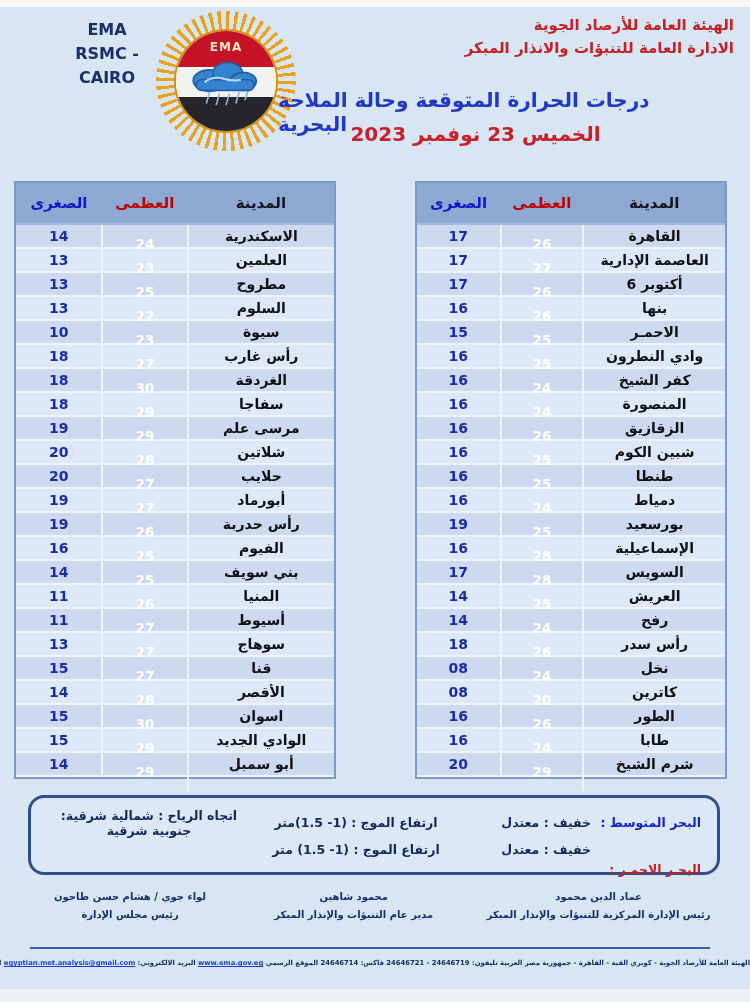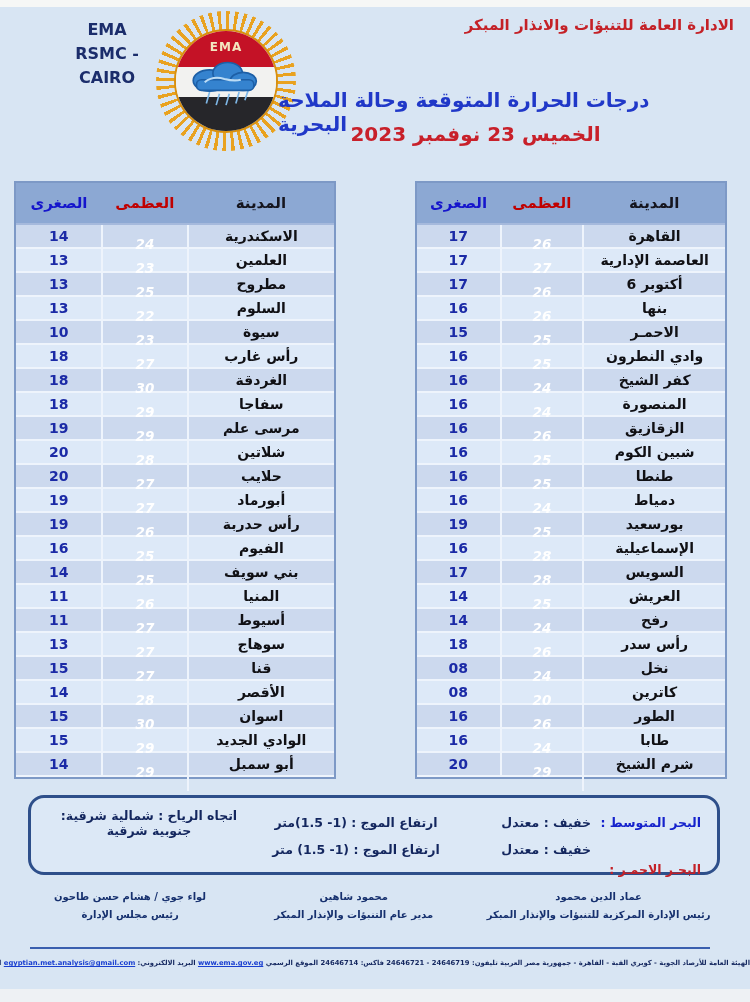--- a/index.html
+++ b/index.html
@@ -41,21 +41,21 @@
     border-bottom:2px solid #a5b9dc;}
   .th{display:flex;align-items:center;justify-content:center;font-weight:bold;font-size:15px;}
   .th.city{width:46%;color:#15151e;}
   .th.max{width:27%;color:#c00000;}
   .th.min{width:27%;color:#1515cc;}
   .t-row{display:flex;height:22px;border-bottom:2px solid #eef4fc;}
   .t-row.odd{background:#ccd9ee;}
   .t-row.even{background:#dde9f8;}
   .td{display:flex;align-items:center;justify-content:center;font-weight:bold;}
   .td.city{width:46%;color:#101014;font-size:14px;direction:ltr;}
-  .td.max{width:27%;padding:19px 4px;box-sizing:border-box;font-style:italic;}
+  .td.max{width:27%;padding:19px 4px;box-sizing:border-box;}
   .td.min{width:27%;color:#1b2aa6;font-size:14px;}
   .t-row .td + .td{border-right:2px solid #eef4fc;}
   .red-chip{background:#c00000;color:#ffffff;width:100%;height:100%;display:flex;
     align-items:center;justify-content:center;font-size:13.5px;}
 
   
   .marine{position:absolute;left:28px;top:795px;width:692px;height:80px;
     border:3px solid #2e4f8a;border-radius:16px;background:#dce8f6;
     box-sizing:border-box;padding:11px 16px 0 16px;}
   .marine-row{display:flex;height:27px;align-items:center;font-size:12.5px;
@@ -112,20 +112,21 @@
           <ellipse cx="52" cy="19" rx="18" ry="13"></ellipse>
           <ellipse cx="71" cy="29" rx="16" ry="11"></ellipse>
           <rect x="14" y="27" width="70" height="13" rx="6"></rect>
         </g>
         <path d="M24 30 q10 -8 24 -4 q12 3 20 1" fill="none" stroke="#bcdcf5" stroke-width="2.5"></path>
       </svg>
     </div>
   </div>
 
   <div class="org-lines">
+    <div>الهيئة العامة للأرصاد الجوية</div>
     <div>الادارة العامة للتنبؤات والانذار المبكر</div>
   </div>
 
   <div class="main-title">درجات الحرارة المتوقعة وحالة الملاحة البحرية</div>
   <div class="main-date">الخميس 23 نوفمبر 2023</div>
 
   <div class="temp-table table-right">
     <div class="t-head">
       <div class="th city">المدينة</div>
       <div class="th max">العظمى</div>

